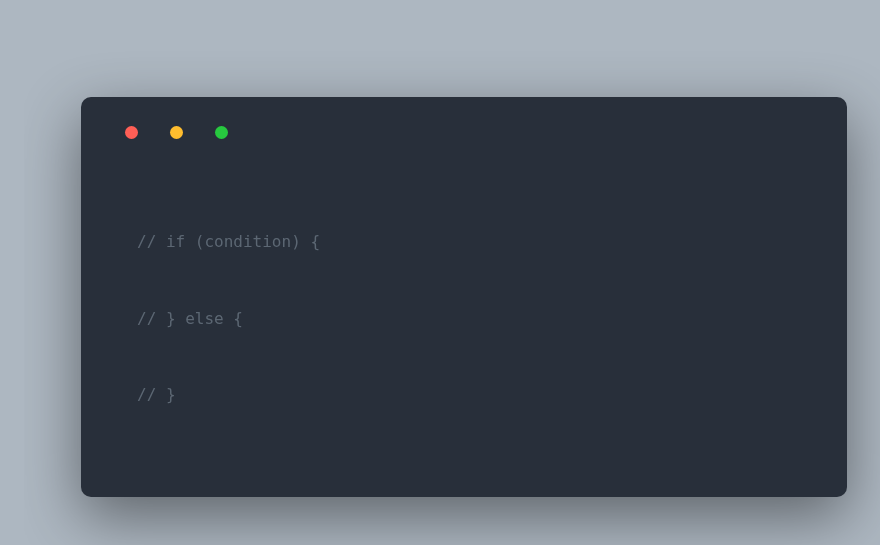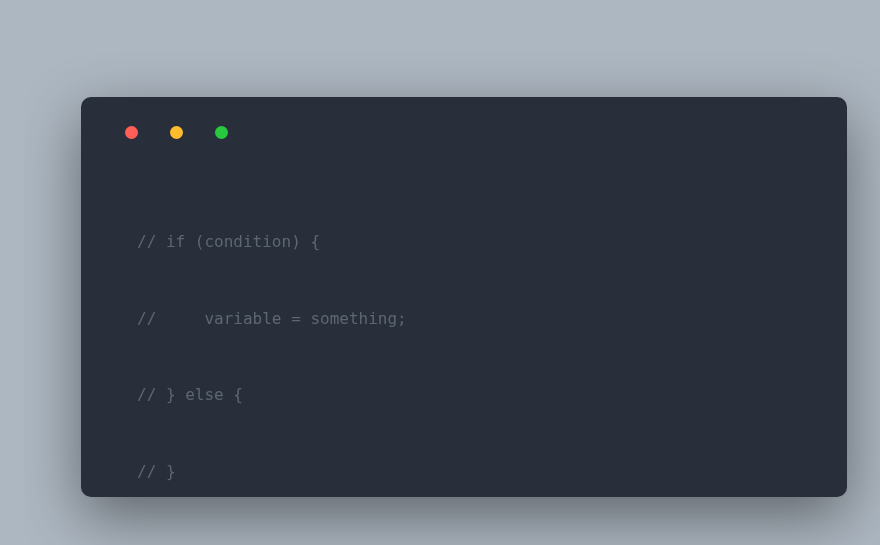--- a/index.html
+++ b/index.html
@@ -56,19 +56,18 @@
 <body>
 
 <div class="window">
   <div class="titlebar">
     <div class="traffic-light red"></div>
     <div class="traffic-light yellow"></div>
     <div class="traffic-light green"></div>
   </div>
   <div class="code-area">
 <div class="comment">// if (condition) {</div>
-<div class="comment">//     variable = something;</div>
 <div class="comment">// } else {</div>
 <div class="comment">// }</div>
 <div class="blank-line"></div>
 
   </div>
 </div>
 
 </body></html>

